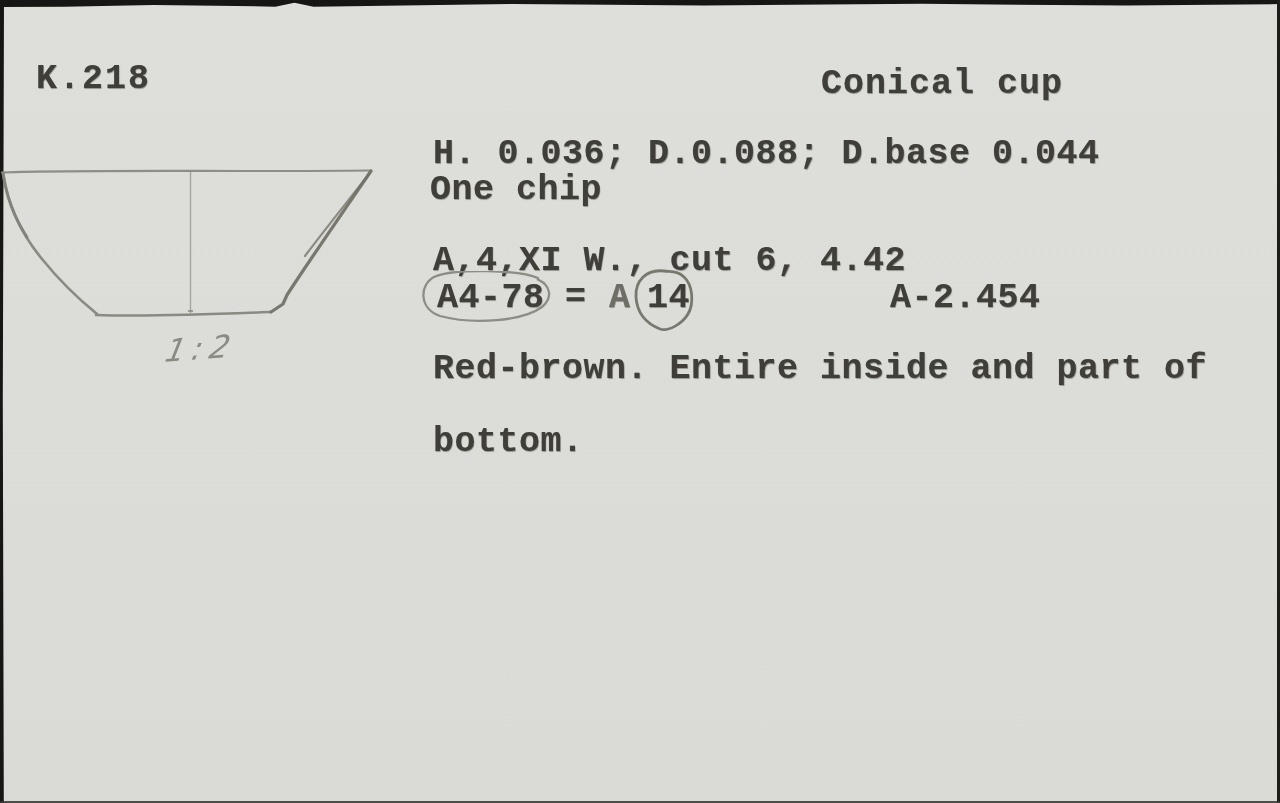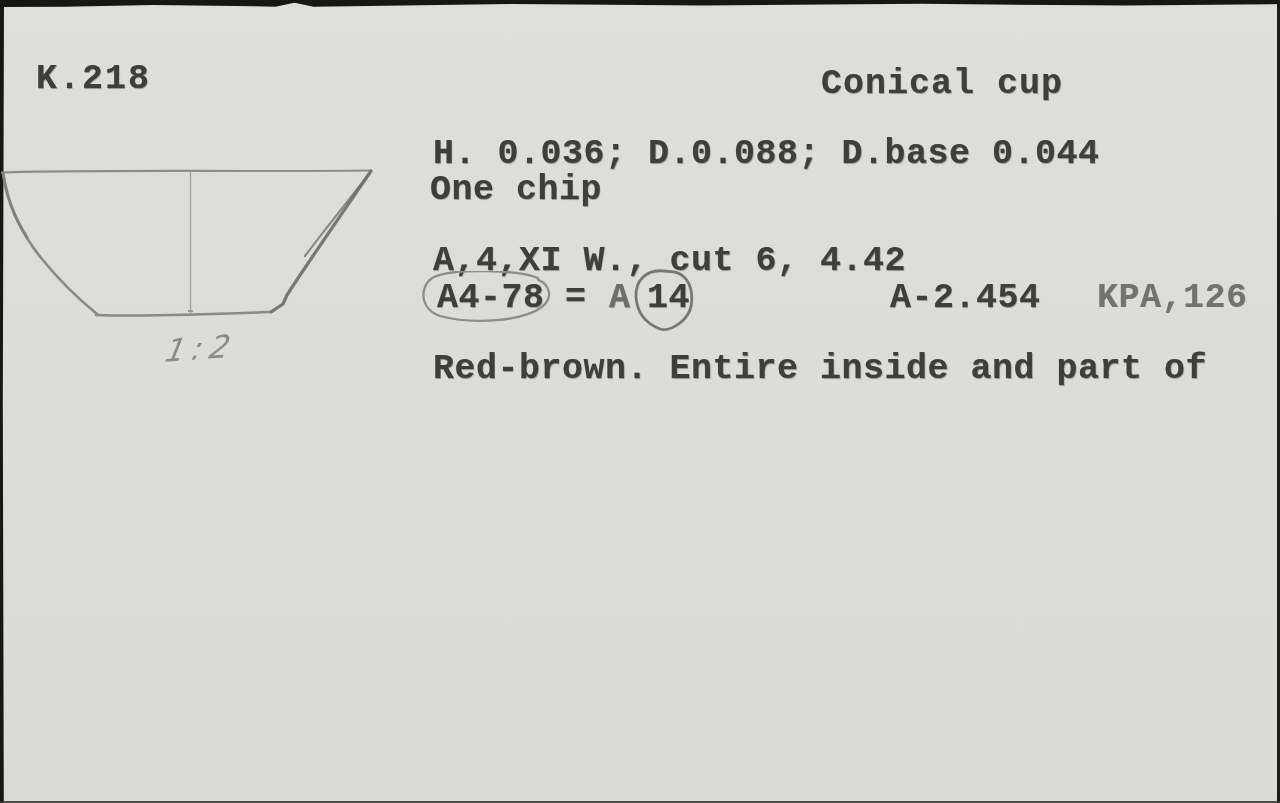--- a/index.html
+++ b/index.html
@@ -84,23 +84,23 @@
     <path d="M 118,7 C 100,-1 34,-3 14,6 C -1,14 -1,38 20,45 C 54,54 103,50 122,36 C 133,27 131,14 117,8 L 124,12" fill="none" stroke="#8d8d86" stroke-width="2.3" stroke-linecap="round"></path>
   </svg>
   <div class="typed" style="left:437px; top:280px;">A4-78</div>
   <div class="typed" style="left:565px; top:280px;">=</div>
   <div class="typed medium" style="left:609px; top:280px;">A</div>
   <svg class="pencil-svg" style="left:630px; top:268px;" width="68" height="66" viewBox="0 0 68 66">
     <path d="M 34,3 C 16,1 5,13 6,29 C 7,45 15,55 30,61 C 38,64 52,56 58,46 C 64,36 63,17 54,9 C 48,3 42,4 34,3 Z" fill="none" stroke="#78786f" stroke-width="2.8" stroke-linecap="round"></path>
   </svg>
   <div class="typed" style="left:647px; top:280px;">14</div>
   <div class="typed" style="left:890px; top:280px;">A-2.454</div>
-  <div class="typed light" style="left:1097px; top:280px;">KPA,126</div>
 
   <div class="typed" style="left:433px; top:351px;">Red-brown. Entire inside and part of</div>
+  <div class="typed" style="left:433px; top:424px;">bottom.</div>
 
   <svg class="pencil-svg" style="left:0; top:158px;" width="400" height="220" viewBox="0 0 400 220">
 
     <path d="M 2,14.5 C 90,11.5 235,14 371,12.5" fill="none" stroke="#8e8e88" stroke-width="2.2" stroke-linecap="round"></path>
 
     <path d="M 3,15 C 7,42 19,73 42,101 C 59,122 81,143 97,156" fill="none" stroke="#8a8a83" stroke-width="2.6" stroke-linecap="round"></path>
     <path d="M 3,15 C 6,36 13,58 27,79" fill="none" stroke="#80807a" stroke-width="3" stroke-linecap="round" opacity="0.8"></path>
 
     <path d="M 96,157 C 150,159 222,156 271,154" fill="none" stroke="#8a8a83" stroke-width="2.5" stroke-linecap="round"></path>
 

